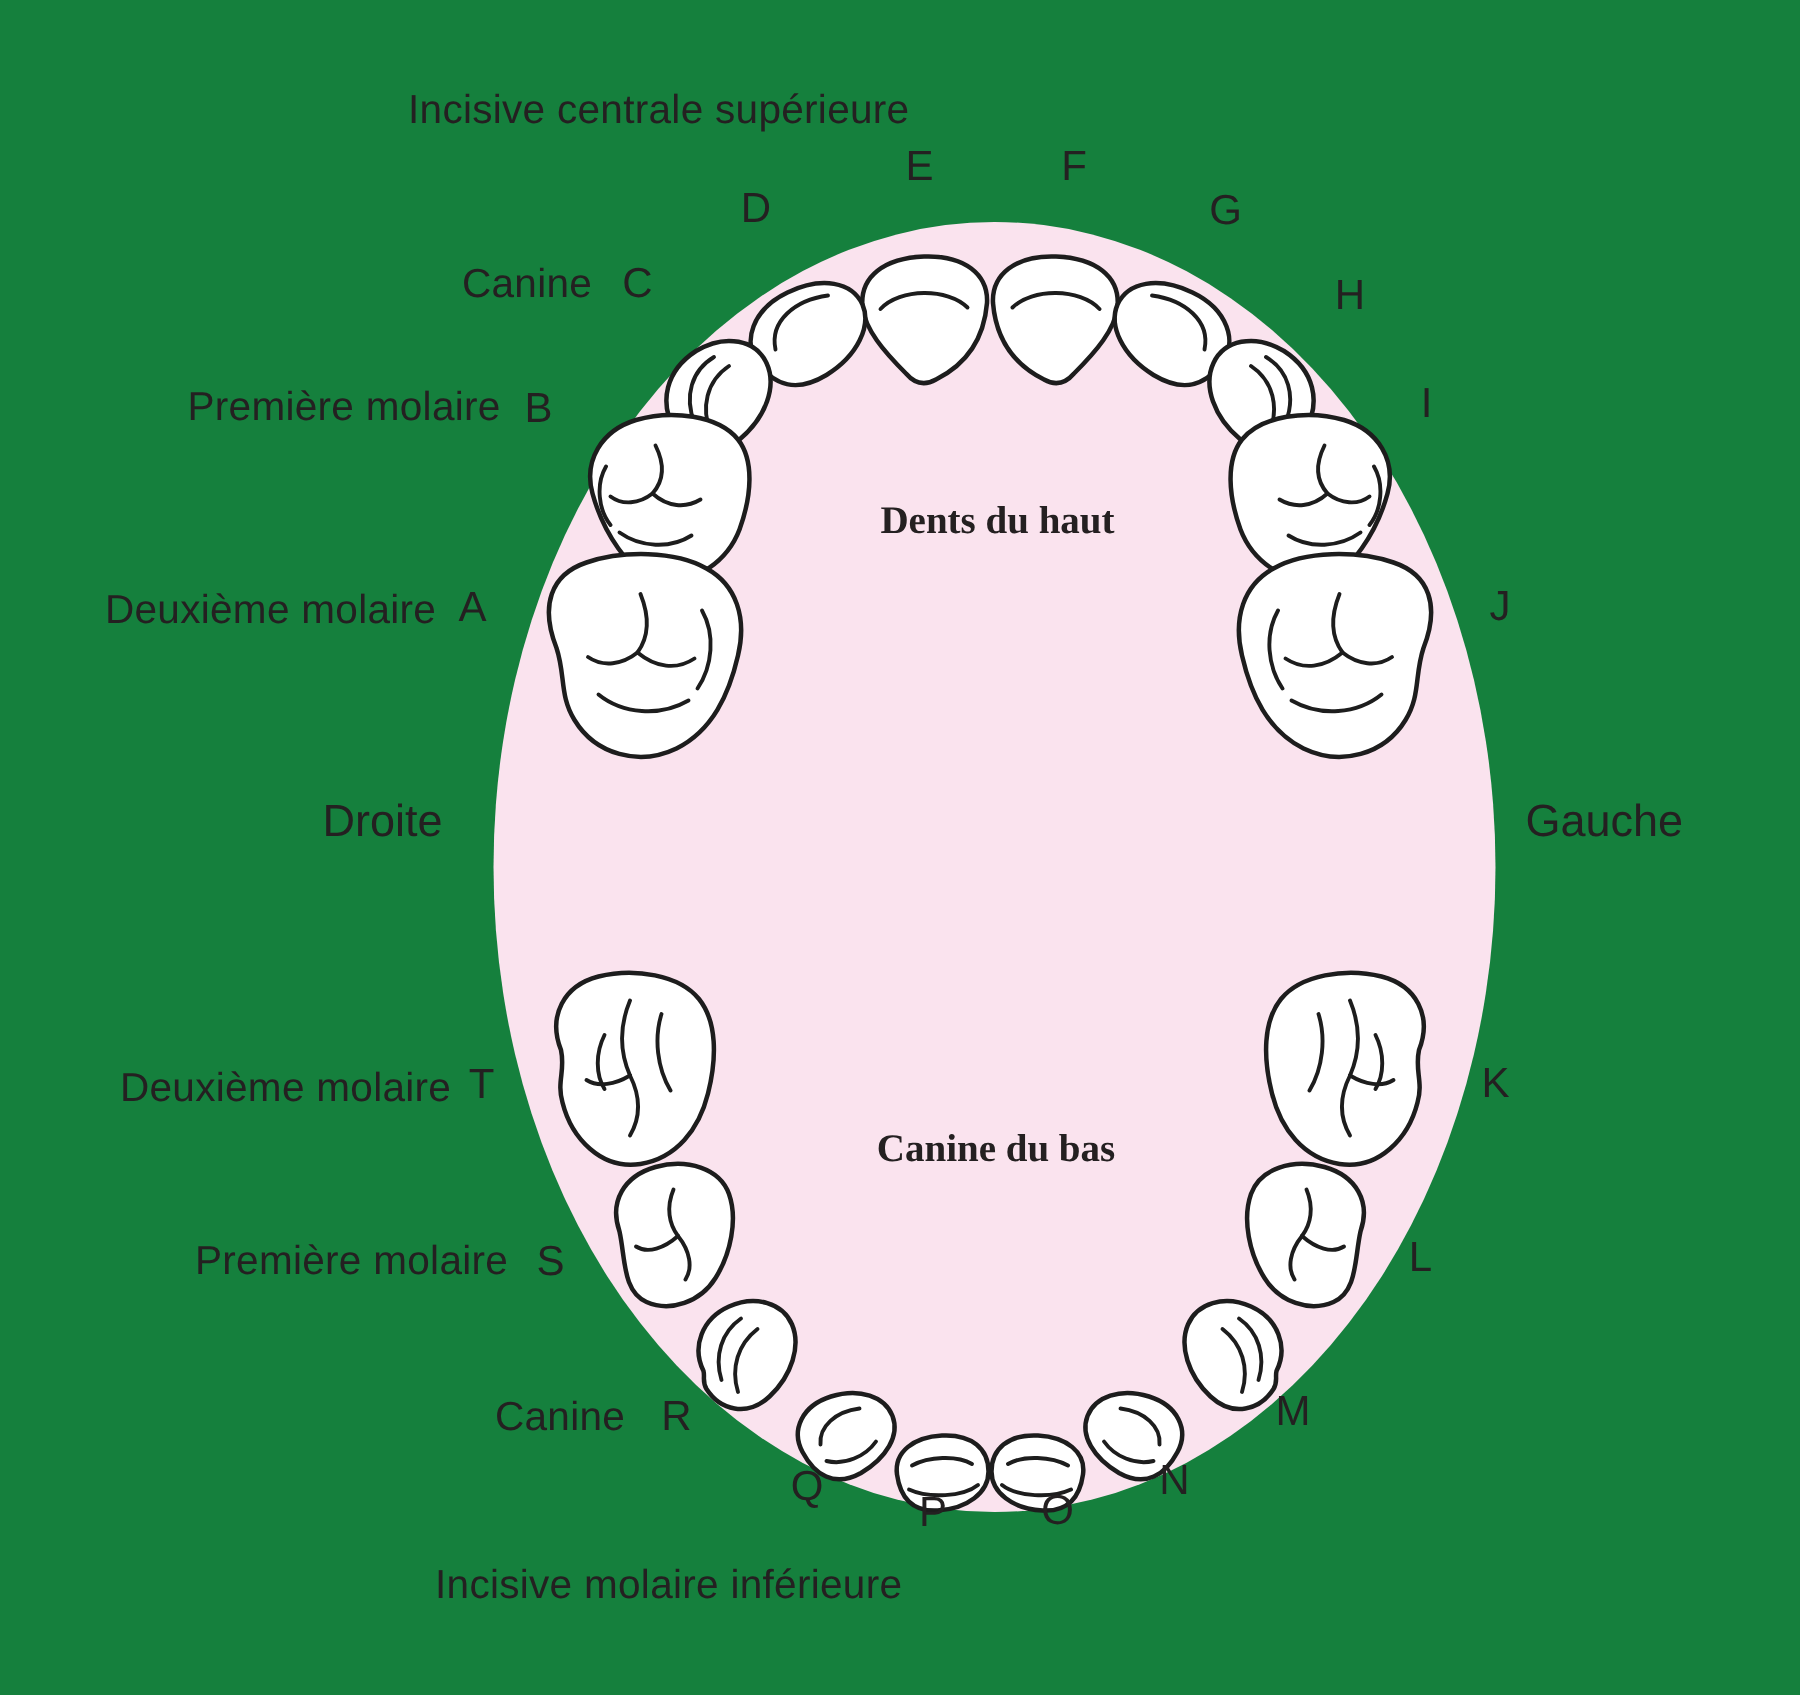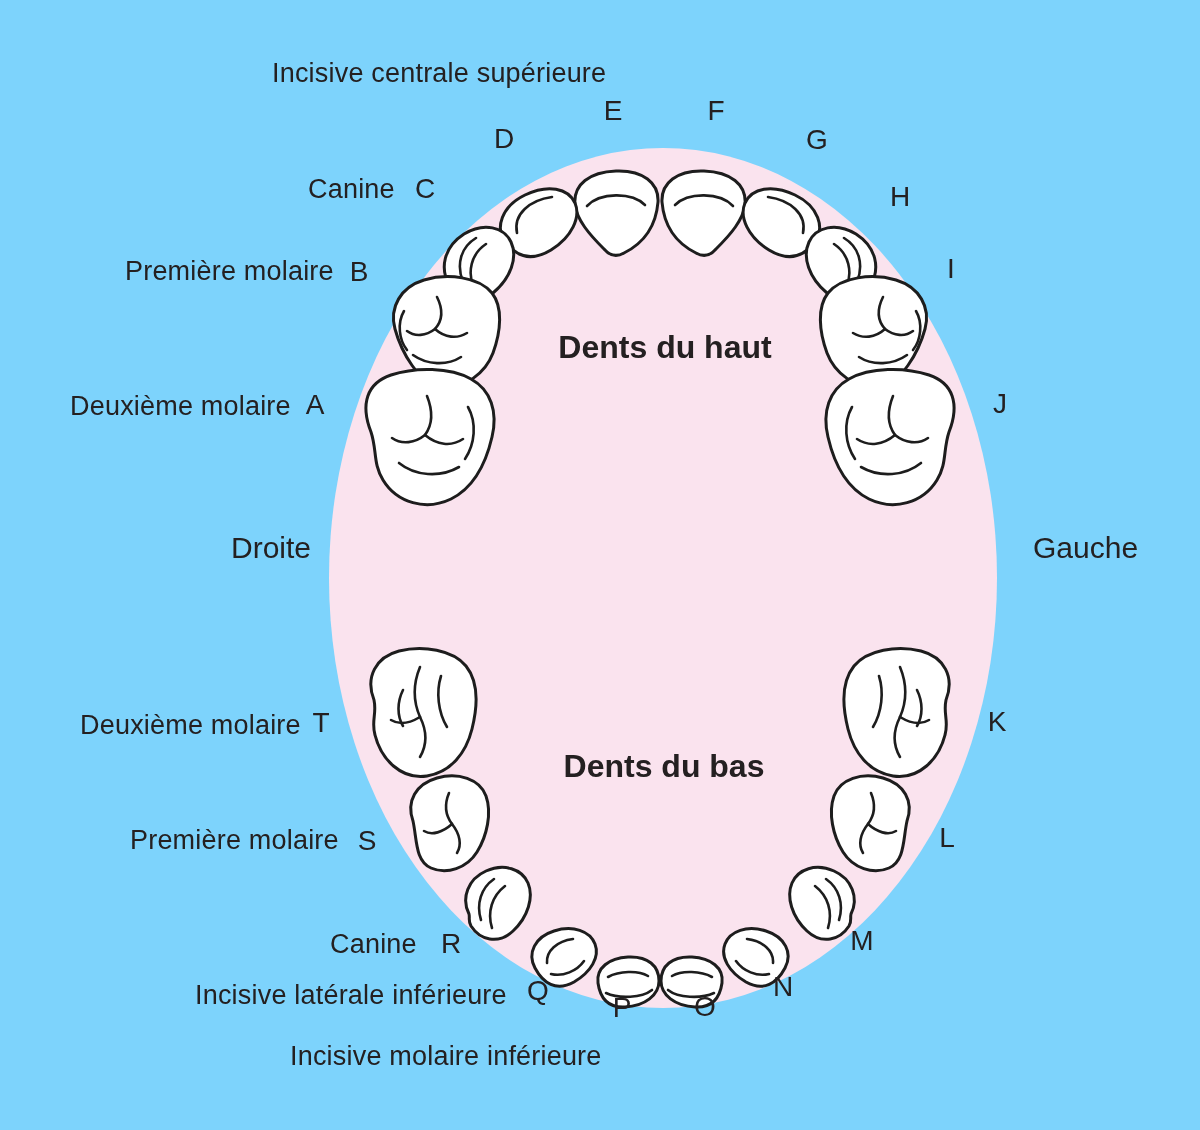--- a/index.html
+++ b/index.html
@@ -1,22 +1,22 @@
 <!DOCTYPE html>
 <html><head>
 <meta charset="utf-8">
 <style>
   html,body{margin:0;padding:0;background:#ffffff;}
   body{width:1200px;height:1130px;font-family:"Liberation Sans",sans-serif;color:#242021;}
-  .stage{position:relative;width:1200px;height:1130px;overflow:hidden;background:#7dd3fc;}
+  .stage{position:relative;width:1200px;height:1130px;overflow:hidden;background:#15803d;}
   .stage svg{position:absolute;left:0;top:0;}
   .lbl{position:absolute;font-size:27px;line-height:32px;white-space:nowrap;letter-spacing:0.2px;}
   .letter{position:absolute;font-size:28px;line-height:28px;transform:translate(-50%,-50%);letter-spacing:0;}
-  .side{position:absolute;font-size:30px;line-height:34px;white-space:nowrap;margin-left:16px;}
-  .title{position:absolute;font-size:32px;line-height:34px;font-weight:bold;white-space:nowrap;transform:translateX(-50%);}
+  .side{position:absolute;font-size:30px;line-height:34px;white-space:nowrap;}
+  .title{position:absolute;font-size:26px;line-height:34px;font-weight:bold;white-space:nowrap;transform:translateX(-50%);font-family:Liberation Serif, serif;}
   .tooth{fill:#ffffff;stroke-width:3;stroke-linejoin:round;stroke-linecap:round;}
   .fissure{fill:none;stroke-width:2.6;stroke-linecap:round;}
 </style>
 </head>
 <body>
 
 <div class="stage">
 
   <svg width="1200" height="1130" viewBox="0 0 1200 1130">
     <ellipse cx="663" cy="578" rx="334" ry="430" fill="#fae3ee"></ellipse>
@@ -153,28 +153,27 @@
     </g>
   </svg>
 
   <div class="lbl" style="left:272px;top:57px;">Incisive centrale supérieure</div>
   <div class="lbl" style="left:308px;top:173px;">Canine</div>
   <div class="lbl" style="left:125px;top:255px;">Première molaire</div>
   <div class="lbl" style="left:70px;top:390px;">Deuxième molaire</div>
   <div class="lbl" style="left:80px;top:709px;">Deuxième molaire</div>
   <div class="lbl" style="left:130px;top:824px;">Première molaire</div>
   <div class="lbl" style="left:330px;top:928px;">Canine</div>
-  <div class="lbl" style="left:195px;top:979px;">Incisive latérale inférieure</div>
   <div class="lbl" style="left:290px;top:1040px;">Incisive molaire inférieure</div>
 
   <div class="side" style="left:215px;top:531px;">Droite</div>
   <div class="side" style="left:1017px;top:531px;">Gauche</div>
 
   <div class="title" style="left:665px;top:330px;">Dents du haut</div>
-  <div class="title" style="left:664px;top:749px;">Dents du bas</div>
+  <div class="title" style="left:664px;top:749px;">Canine du bas</div>
 
   <span class="letter" style="left:613px;top:111px;">E</span>
   <span class="letter" style="left:716px;top:111px;">F</span>
   <span class="letter" style="left:504px;top:139px;">D</span>
   <span class="letter" style="left:817px;top:140px;">G</span>
   <span class="letter" style="left:425px;top:189px;">C</span>
   <span class="letter" style="left:900px;top:197px;">H</span>
   <span class="letter" style="left:359px;top:272px;">B</span>
   <span class="letter" style="left:951px;top:269px;">I</span>
   <span class="letter" style="left:315px;top:405px;">A</span>

